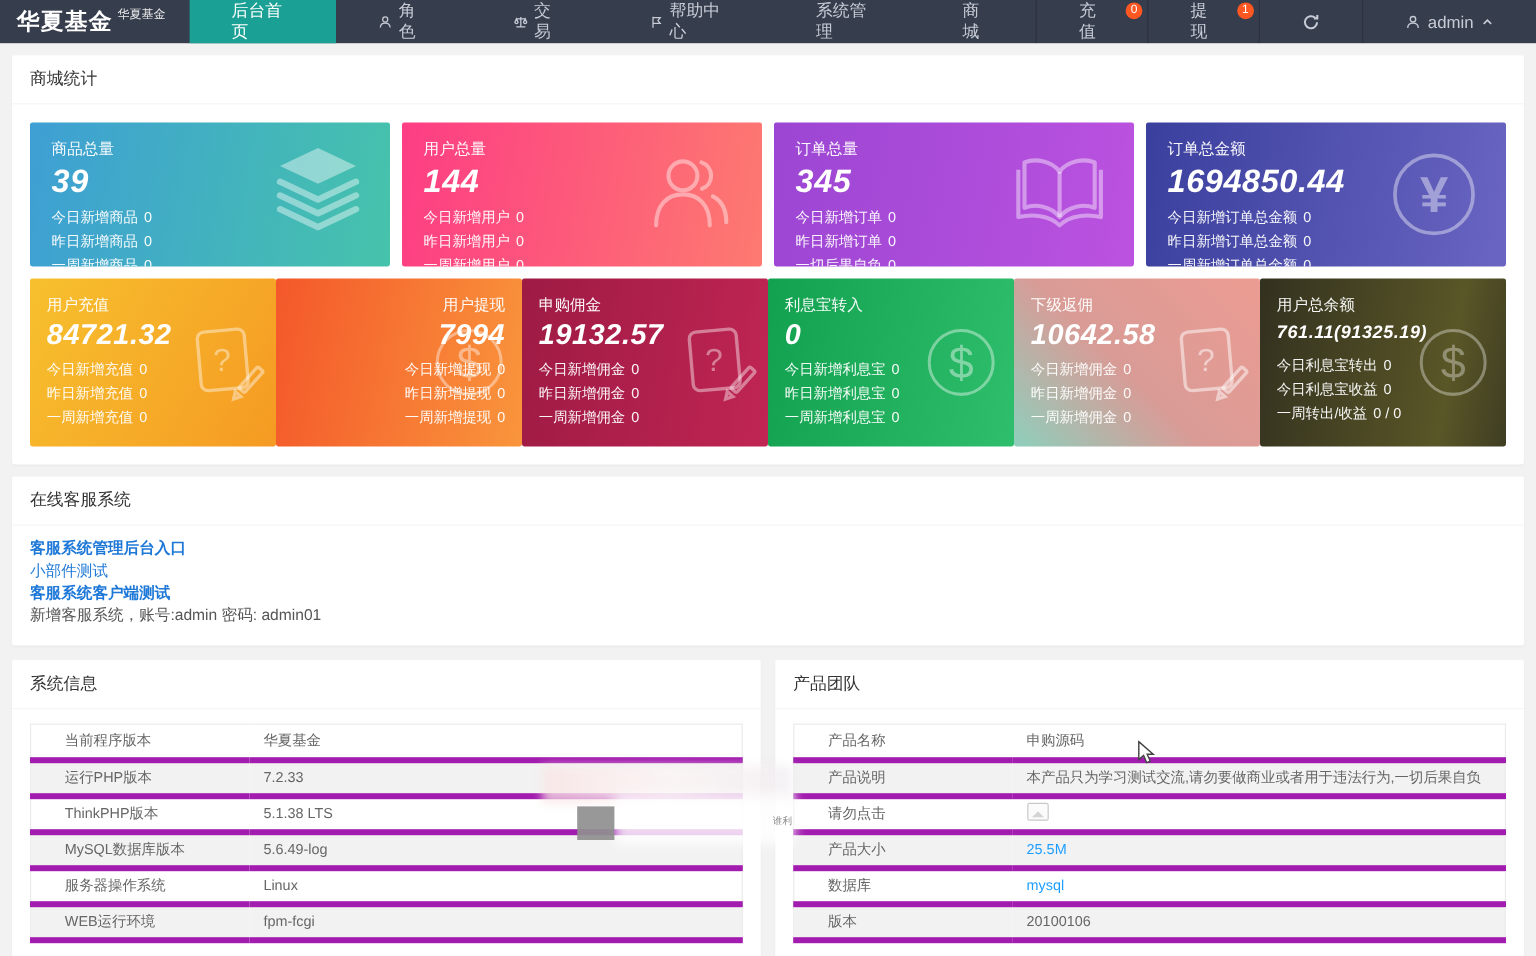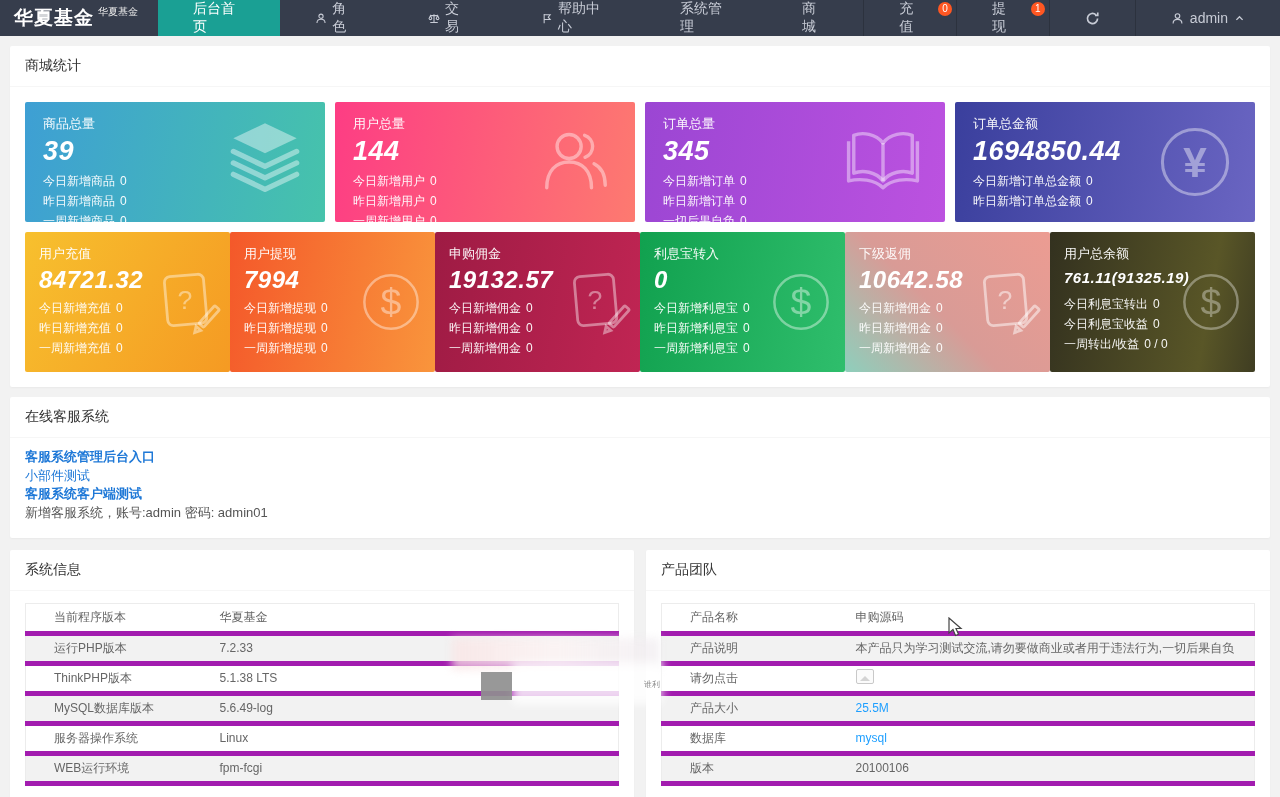--- a/index.html
+++ b/index.html
@@ -39,21 +39,21 @@
   .stat-line .v { margin-left:5px; }
   .stat-line:first-child .v { font-size:15px; font-weight:700; }
   .stat-icon { position:absolute; right:16px; top:50%; transform:translateY(-50%); }
   .cards-row2 .stat-icon { right:8px; }
 
   .g1 { background:linear-gradient(100deg,#3E9FD4,#46C3AB); }
   .g2 { background:linear-gradient(100deg,#FD3D84,#FD7A70); }
   .g3 { background:linear-gradient(100deg,#9B46D3,#BC52E0); }
   .g4 { background:linear-gradient(100deg,#3A3F9D,#6A65C2); }
   .g5 { background:linear-gradient(120deg,#F7C02E,#F59A23); }
-  .g6 { background:linear-gradient(100deg,#F4582A,#F9953C); }
+  .g6 { background:linear-gradient(100deg,#F4582A,#F9953C);text-align:right; }
   .g7 { background:linear-gradient(100deg,#9E1B44,#C02553); }
   .g8 { background:linear-gradient(100deg,#11A14F,#2FBE6C); }
   .g9 { background:linear-gradient(45deg,#8ECFBC 0%,#D99B96 45%,#EC9C92 100%); }
   .g10 { background:linear-gradient(100deg,#33311F,#595627 75%,#3F3D22); }
 
   
   .service-body { padding:10px 15px 16px; }
   .service-link { display:block; font-size:13px; color:#1E78D7; line-height:18.5px; text-decoration:none; cursor:pointer; }
   .service-link.bold { font-weight:700; }
   .service-note { font-size:13px; color:#555; }
@@ -197,20 +197,21 @@
                 <path d="M10 26v46c13-3 30-2 40 8 10-10 27-11 40-8V26"></path>
             </g>
           </svg>
         </div>
 
         <div class="stat-card g4">
           <div class="stat-title">订单总金额</div>
           <div class="stat-value">1694850.44</div>
           <div class="stat-line"><span>今日新增订单总金额</span><span class="v">0</span></div>
           <div class="stat-line"><span>昨日新增订单总金额</span><span class="v">0</span></div>
+          <div class="stat-line"><span>一周新增订单总金额</span><span class="v">0</span></div>
           <svg class="stat-icon" width="88" height="88" viewBox="0 0 100 100">
             <circle cx="50" cy="50" r="37" stroke="rgba(255,255,255,.4)" stroke-width="3.5" fill="none"></circle>
             <text x="50" y="67" text-anchor="middle" font-size="48" font-weight="700" fill="rgba(255,255,255,.42)">¥</text>
           </svg>
         </div>
       </div>
 
       <div class="cards-row2">
 
         <div class="stat-card g5">

